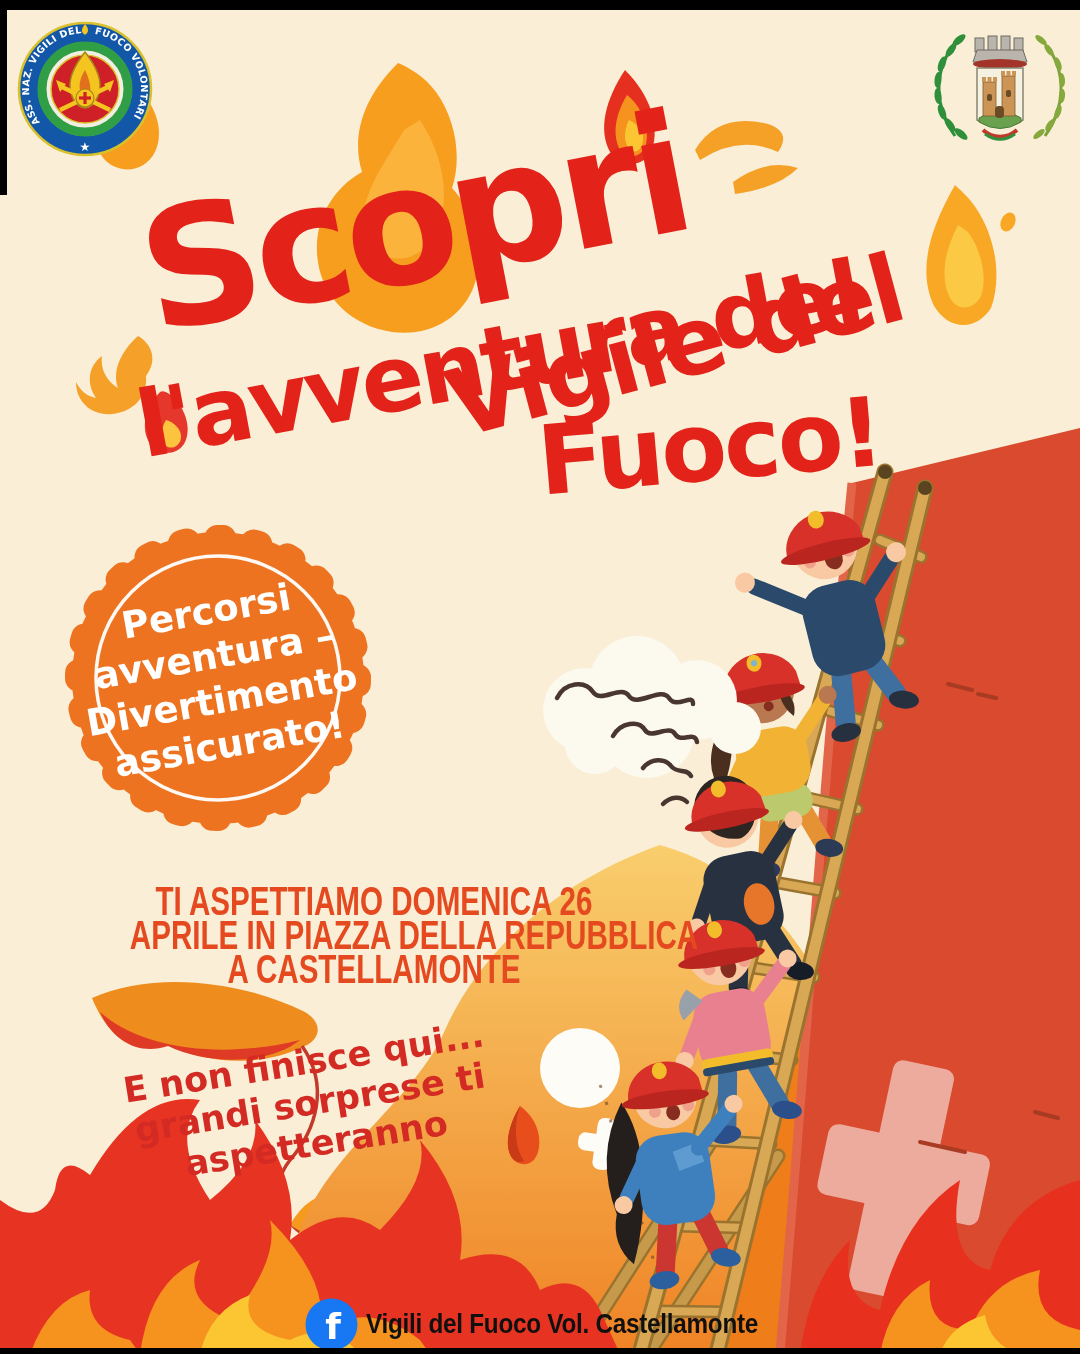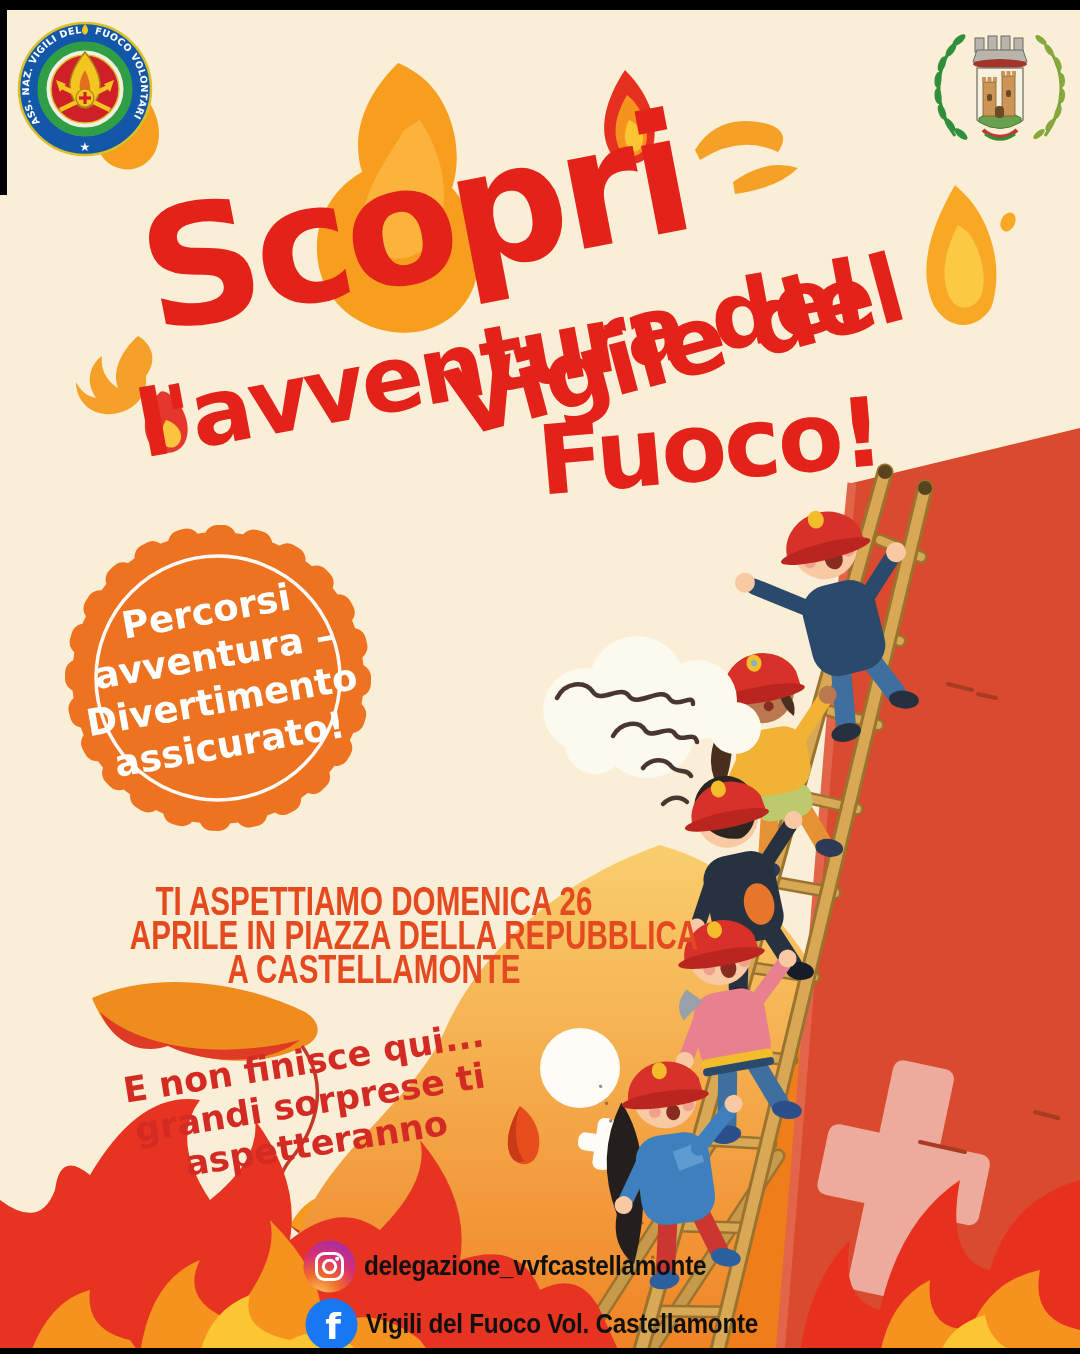--- a/index.html
+++ b/index.html
@@ -335,38 +335,20 @@
     <div>APRILE IN PIAZZA DELLA REPUBBLICA</div>
     <div>A CASTELLAMONTE</div>
   </div>
 
   <div class="teaser">
     <div>E non finisce qui...</div>
     <div>grandi sorprese ti</div>
     <div>aspetteranno</div>
   </div>
 
-  <div class="social ig-row">
-    <svg class="icon52" viewBox="0 0 53 53">
-      <circle cx="26.5" cy="26.5" r="26" fill="url(#igg2)"></circle>
-      <defs>
-        <radialGradient id="igg2" cx="0.28" cy="1.1" r="1.5">
-          <stop offset="0" stop-color="#fbd56a"></stop>
-            <stop offset="0.3" stop-color="#f06a2a"></stop>
-          <stop offset="0.55" stop-color="#d72e75"></stop>
-            <stop offset="0.8" stop-color="#9b2fae"></stop>
-          <stop offset="1" stop-color="#7b33c9"></stop>
-        </radialGradient>
-      </defs>
-      <rect x="13.5" y="13.5" width="26" height="26" rx="8" fill="none" stroke="#fff" stroke-width="3"></rect>
-      <circle cx="26.5" cy="26.5" r="6.2" fill="none" stroke="#fff" stroke-width="3"></circle>
-      <circle cx="34.2" cy="18.8" r="2.1" fill="#fff"></circle>
-    </svg>
-    <span class="txt">delegazione_vvfcastellamonte</span>
-  </div>
 
   <div class="social fb-row">
     <svg class="icon52" viewBox="0 0 53 53">
       <circle cx="26.5" cy="26.5" r="26" fill="#1877f2"></circle>
       <text x="28" y="41" text-anchor="middle" font-family="DejaVu Sans, sans-serif" font-size="36" font-weight="bold" fill="#ffffff">f</text>
     </svg>
     <span class="txt">Vigili del Fuoco Vol. Castellamonte</span>
   </div>
 
   <svg class="abs" style="left:10px;top:14px" width="150" height="150" viewBox="0 0 150 150">

